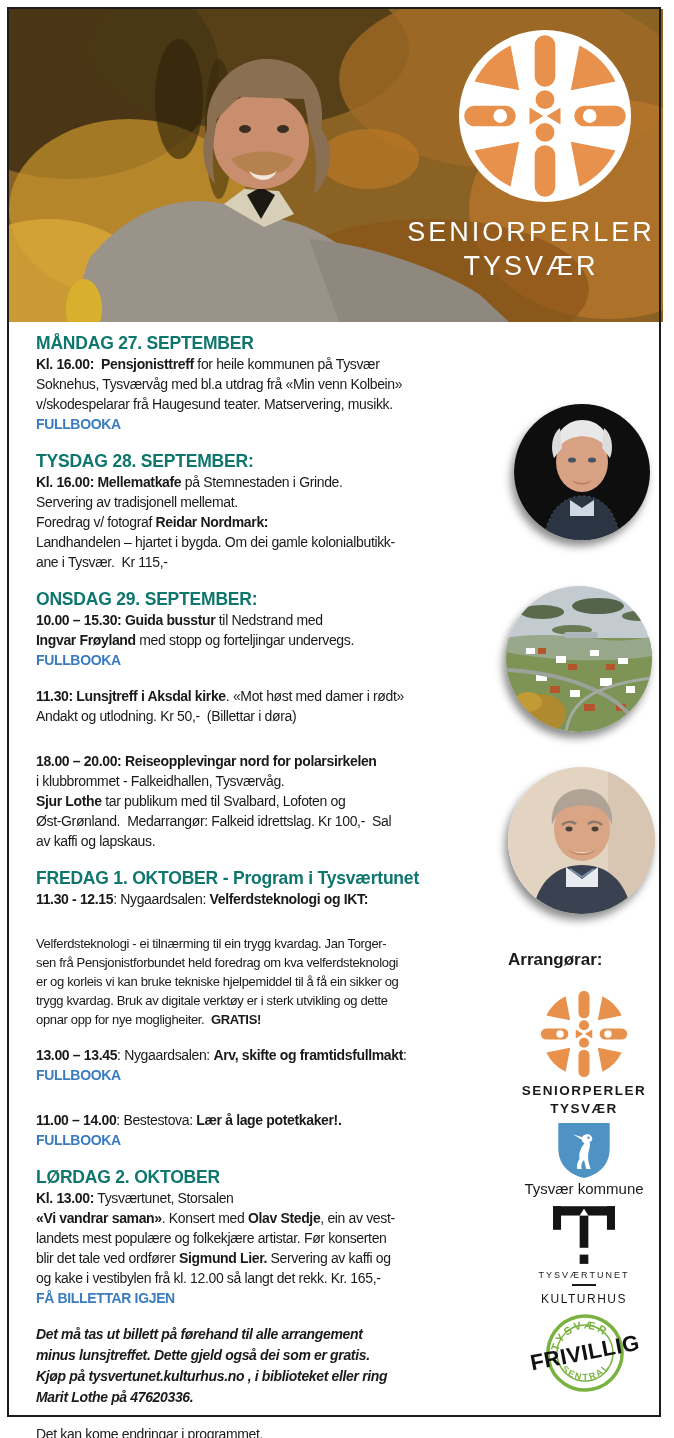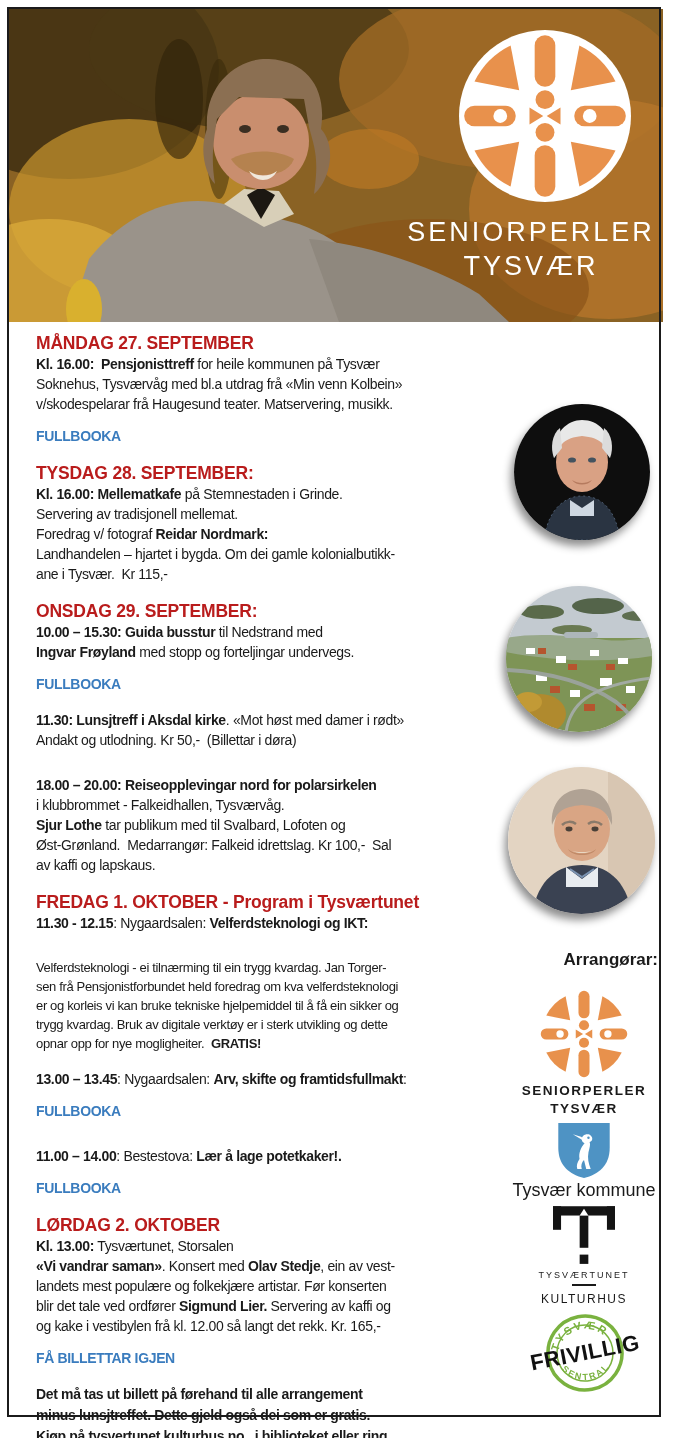--- a/index.html
+++ b/index.html
@@ -7,36 +7,36 @@
   .frame{position:absolute;left:7px;top:7px;width:654px;height:1410px;border:2px solid #1b1b1b;box-sizing:border-box;pointer-events:none;}
   
   .hero{position:absolute;left:9px;top:9px;width:654px;height:313px;overflow:hidden;background:#7a5a22;}
   .hero svg{display:block;}
   .hero-logo{position:absolute;left:450px;top:21px;width:172px;height:172px;}
   .hero-title{position:absolute;left:388px;top:206px;width:268px;text-align:center;color:#fff;font-size:27px;letter-spacing:3px;line-height:34px;font-weight:400;}
   .hero-dates{position:absolute;left:368px;top:288px;width:288px;text-align:center;color:#fff;font-size:18px;letter-spacing:0.5px;}
   
   .program{position:absolute;left:36px;top:332px;width:482px;}
   .day{margin:0 0 16px 0;}
-  .day h2{margin:0;font-size:17.5px;line-height:22px;font-weight:700;color:#b91c1c;white-space:pre-wrap;letter-spacing:-0.2px;}
+  .day h2{margin:0;font-size:17.5px;line-height:22px;font-weight:700;color:#0f766e;white-space:pre-wrap;letter-spacing:-0.2px;}
   .day p{margin:0;font-size:14px;line-height:20px;white-space:pre-wrap;letter-spacing:-0.35px;}
   .day p + p{margin-top:25px;}
-  .day p.status{margin-top:12px;}
+  .day p.status{margin-top:0;}
   .day p.small{font-size:13px;line-height:19px;}
-  .day p.note{font-weight:700;line-height:21px;}
+  .day p.note{font-style:italic;font-weight:700;line-height:21px;}
   .day span.b{font-weight:700;}
   .day span.blue{color:#3A7CBE;font-weight:700;}
   
   .circ{position:absolute;border-radius:50%;overflow:hidden;box-shadow:-3px 6px 9px rgba(0,0,0,0.45);}
   .circ svg{display:block;}
-  .rail-label{position:absolute;left:508px;top:950px;width:150px;text-align:right;font-weight:700;font-size:17px;}
+  .rail-label{position:absolute;left:508px;top:950px;width:150px;text-align:left;font-weight:700;font-size:17px;}
   .org-logo{position:absolute;left:538px;top:988px;width:92px;height:92px;}
   .org-name{position:absolute;left:508px;top:1082px;width:152px;text-align:center;font-size:13.5px;font-weight:700;letter-spacing:1.5px;line-height:18px;}
   .shield{position:absolute;left:556px;top:1122px;width:56px;height:57px;}
-  .kommune-label{position:absolute;left:498px;top:1180px;width:172px;text-align:center;font-size:18px;}
+  .kommune-label{position:absolute;left:498px;top:1180px;width:172px;text-align:center;font-size:15px;}
   .tlogo{position:absolute;left:553px;top:1206px;width:62px;height:60px;}
   .tname{position:absolute;left:508px;top:1270px;width:152px;text-align:center;font-size:9px;letter-spacing:2px;font-weight:400;}
   .tdiv{position:absolute;left:572px;top:1284px;width:24px;border-top:2px solid #1a1a1a;}
   .tname2{position:absolute;left:508px;top:1292px;width:152px;text-align:center;font-size:12px;letter-spacing:1.5px;}
   .stamp{position:absolute;left:522px;top:1312px;width:126px;height:82px;}
   .stamp svg{display:block;}
   .stamp-word{position:absolute;left:-8px;top:28px;width:142px;text-align:center;font-size:22px;font-weight:700;color:#111;transform:rotate(-11deg);letter-spacing:0.5px;}
 </style>
 </head>
 <body>

